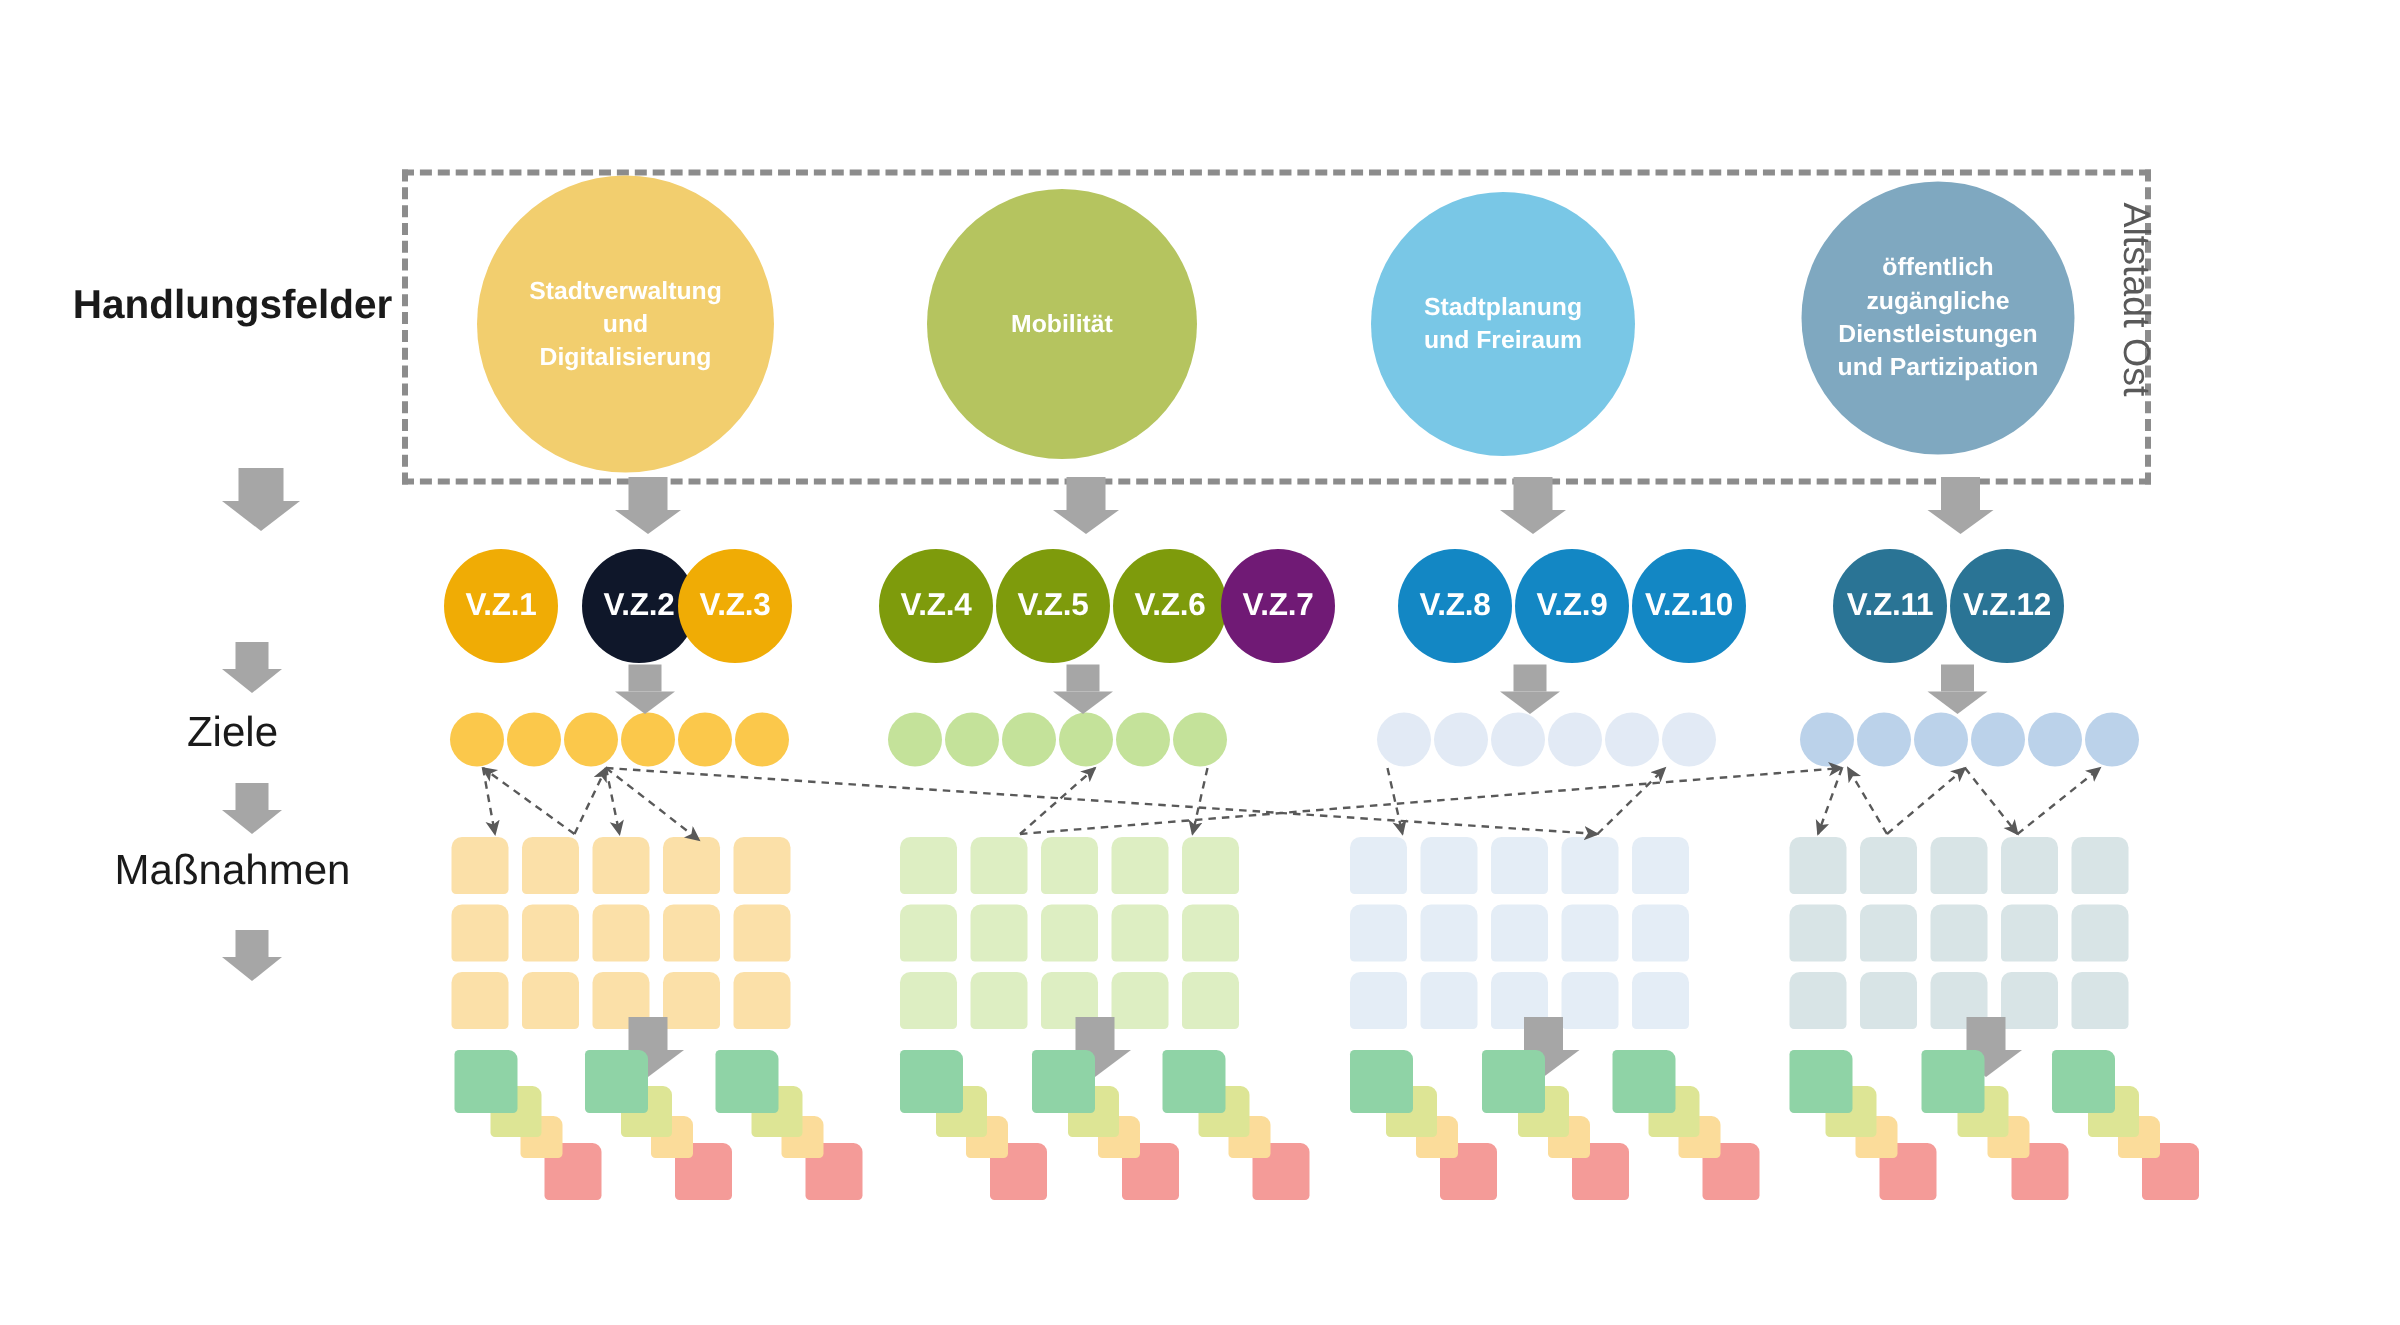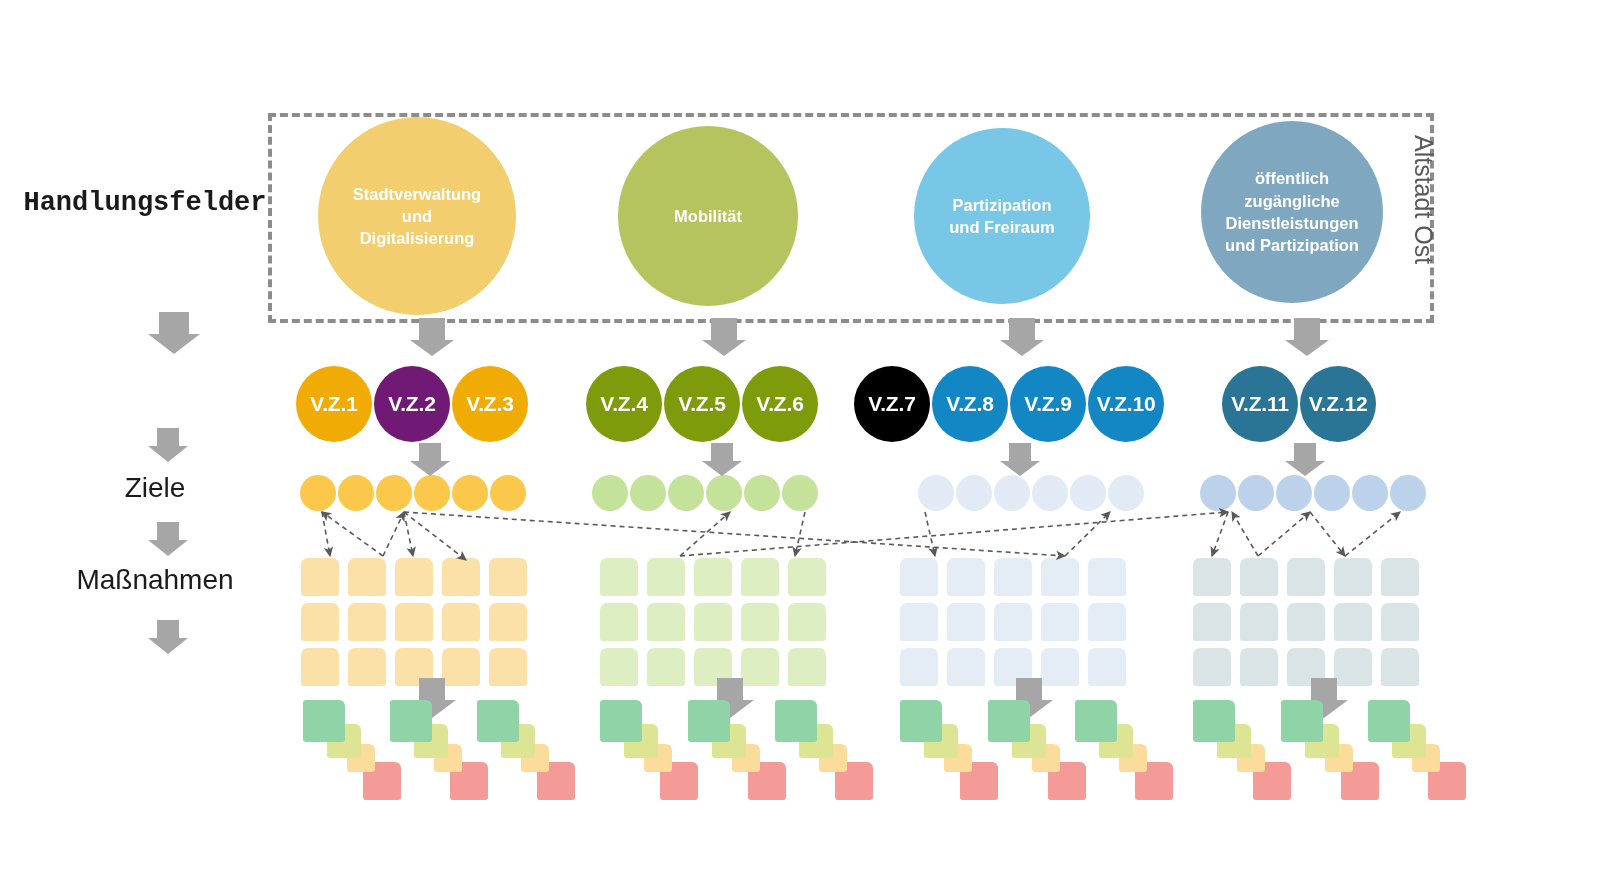--- a/index.html
+++ b/index.html
@@ -15,22 +15,22 @@
 
   
   .row-label{
     position:absolute;
     color:#1a1a1a;
     text-align:center;
     white-space:pre-line;
     line-height:1.12;
   }
   #label-handlungsfelder{
-    left:20px;top:188px;width:250px;
-    font-size:27px;font-weight:bold;font-family:Liberation Mono, monospace;
+    left:30px;top:188px;width:250px;
+    font-size:27px;font-weight:bold;
   }
   #label-vision{left:60px;top:382px;width:190px;font-size:28px;}
   #label-ziele{left:60px;top:472px;width:190px;font-size:28px;}
   #label-massnahmen{left:35px;top:564px;width:240px;font-size:28px;}
   #label-potenzial{left:45px;top:696px;width:225px;font-size:28px;}
 
   
   .arrow-down{position:absolute;}
   .arrow-down .shaft{
     position:absolute;left:50%;top:0;transform:translateX(-50%);
@@ -107,35 +107,35 @@
   <div class="row-label" id="label-massnahmen">Maßnahmen</div>
 
   <div id="hf-box"></div>
   <div id="hf-box-label">Altstadt Ost</div>
 
   <div id="layer-hf">
       <div class="hf-circle" style="left: 318px; top: 117px; width: 198px; height: 198px; background: rgb(242, 206, 110);">Stadtverwaltung
 und
 Digitalisierung</div>
       <div class="hf-circle" style="left: 618px; top: 126px; width: 180px; height: 180px; background: rgb(181, 196, 95);">Mobilität</div>
-      <div class="hf-circle" style="left: 914px; top: 128px; width: 176px; height: 176px; background: rgb(121, 199, 230);">Partizipation
+      <div class="hf-circle" style="left: 914px; top: 128px; width: 176px; height: 176px; background: rgb(121, 199, 230);">Stadtplanung
 und Freiraum</div>
       <div class="hf-circle" style="left: 1201px; top: 121px; width: 182px; height: 182px; background: rgb(127, 168, 192);">öffentlich
 zugängliche
 Dienstleistungen
 und Partizipation</div>
     </div>
   <div id="layer-vision">
       <div class="vz-circle" style="left: 296px; top: 366px; background: rgb(240, 172, 5);">V.Z.1</div>
-      <div class="vz-circle" style="left: 374px; top: 366px; background: #701a75;">V.Z.2</div>
+      <div class="vz-circle" style="left: 388px; top: 366px; background: #0f172a;">V.Z.2</div>
       <div class="vz-circle" style="left: 452px; top: 366px; background: rgb(240, 172, 5);">V.Z.3</div>
       <div class="vz-circle" style="left: 586px; top: 366px; background: rgb(126, 155, 12);">V.Z.4</div>
       <div class="vz-circle" style="left: 664px; top: 366px; background: rgb(126, 155, 12);">V.Z.5</div>
       <div class="vz-circle" style="left: 742px; top: 366px; background: rgb(126, 155, 12);">V.Z.6</div>
-      <div class="vz-circle" style="left: 854px; top: 366px; background: #000000;">V.Z.7</div>
+      <div class="vz-circle" style="left: 814px; top: 366px; background: #701a75;">V.Z.7</div>
       <div class="vz-circle" style="left: 932px; top: 366px; background: rgb(19, 135, 196);">V.Z.8</div>
       <div class="vz-circle" style="left: 1010px; top: 366px; background: rgb(19, 135, 196);">V.Z.9</div>
       <div class="vz-circle" style="left: 1088px; top: 366px; background: rgb(19, 135, 196);">V.Z.10</div>
       <div class="vz-circle" style="left: 1222px; top: 366px; background: rgb(42, 116, 149);">V.Z.11</div>
       <div class="vz-circle" style="left: 1300px; top: 366px; background: rgb(42, 116, 149);">V.Z.12</div>
     </div>
   <div id="layer-ziele">
       <div class="ziel-dot" style="left: 300px; top: 475px; background: rgb(251, 200, 75);"></div>
       <div class="ziel-dot" style="left: 338px; top: 475px; background: rgb(251, 200, 75);"></div>
       <div class="ziel-dot" style="left: 376px; top: 475px; background: rgb(251, 200, 75);"></div>

